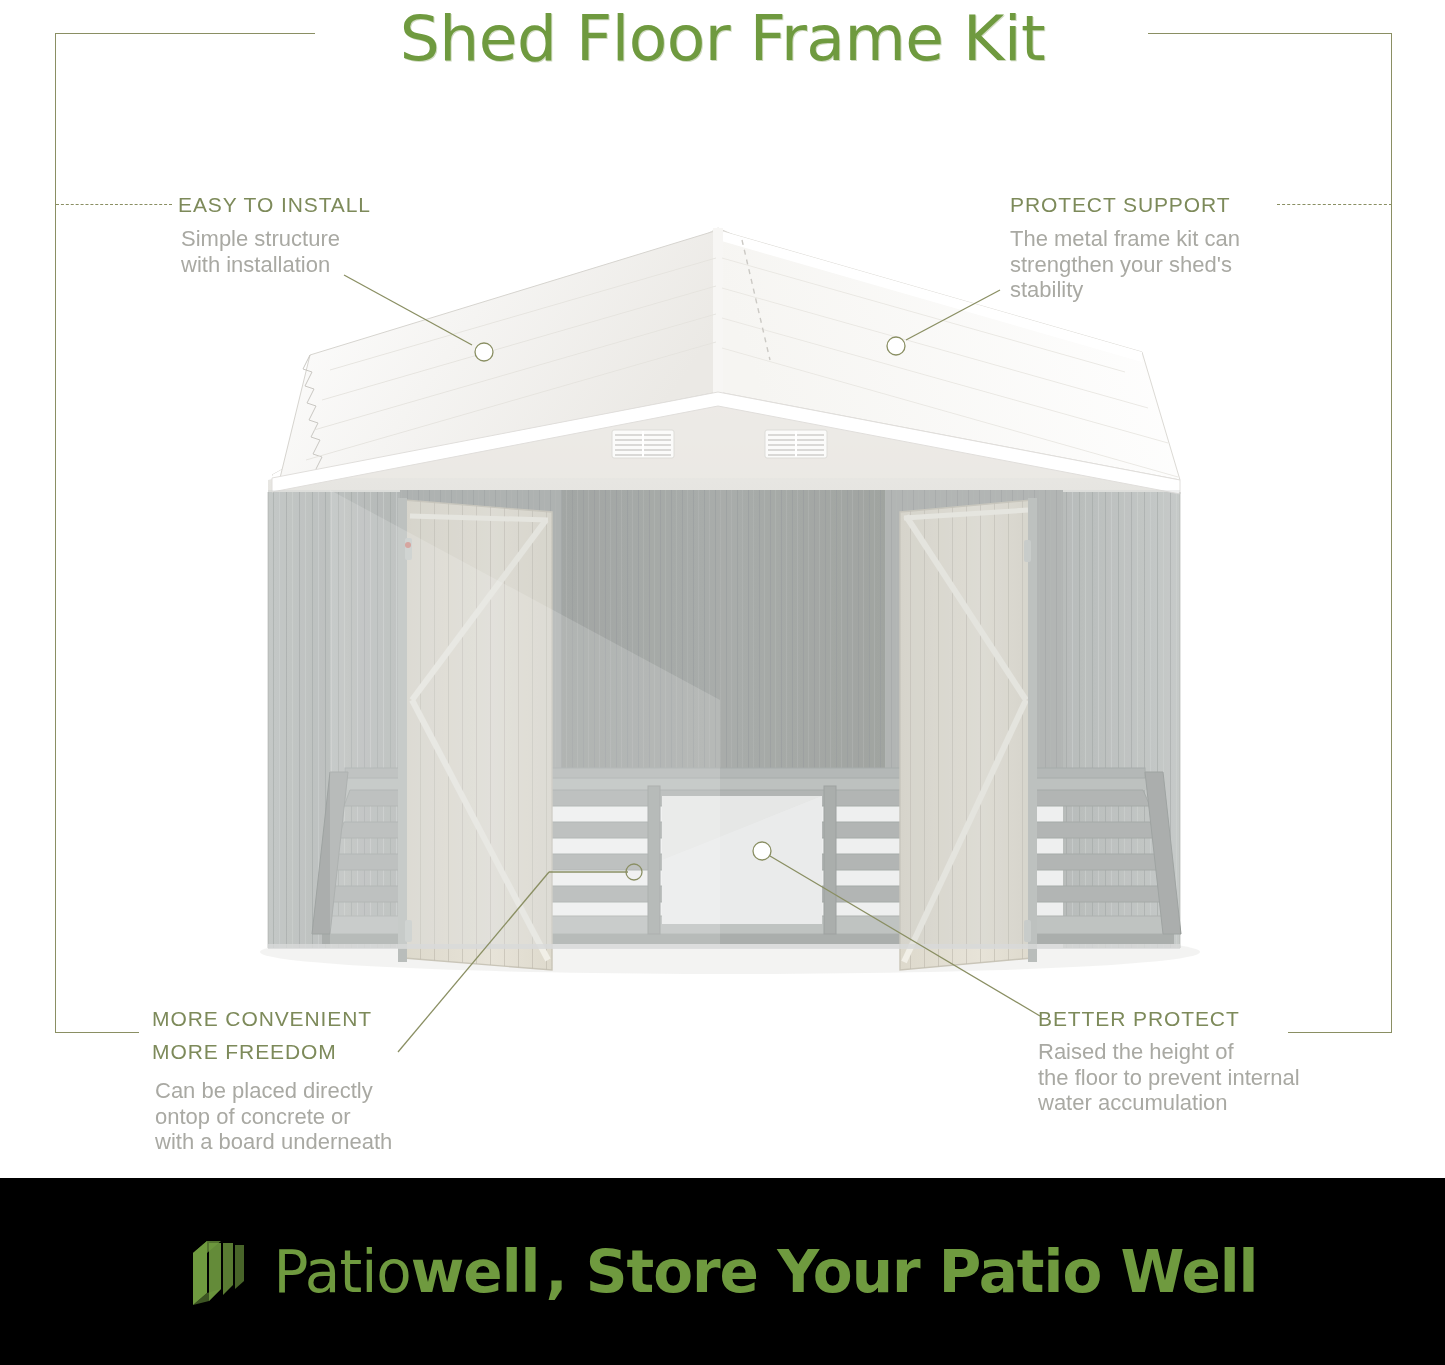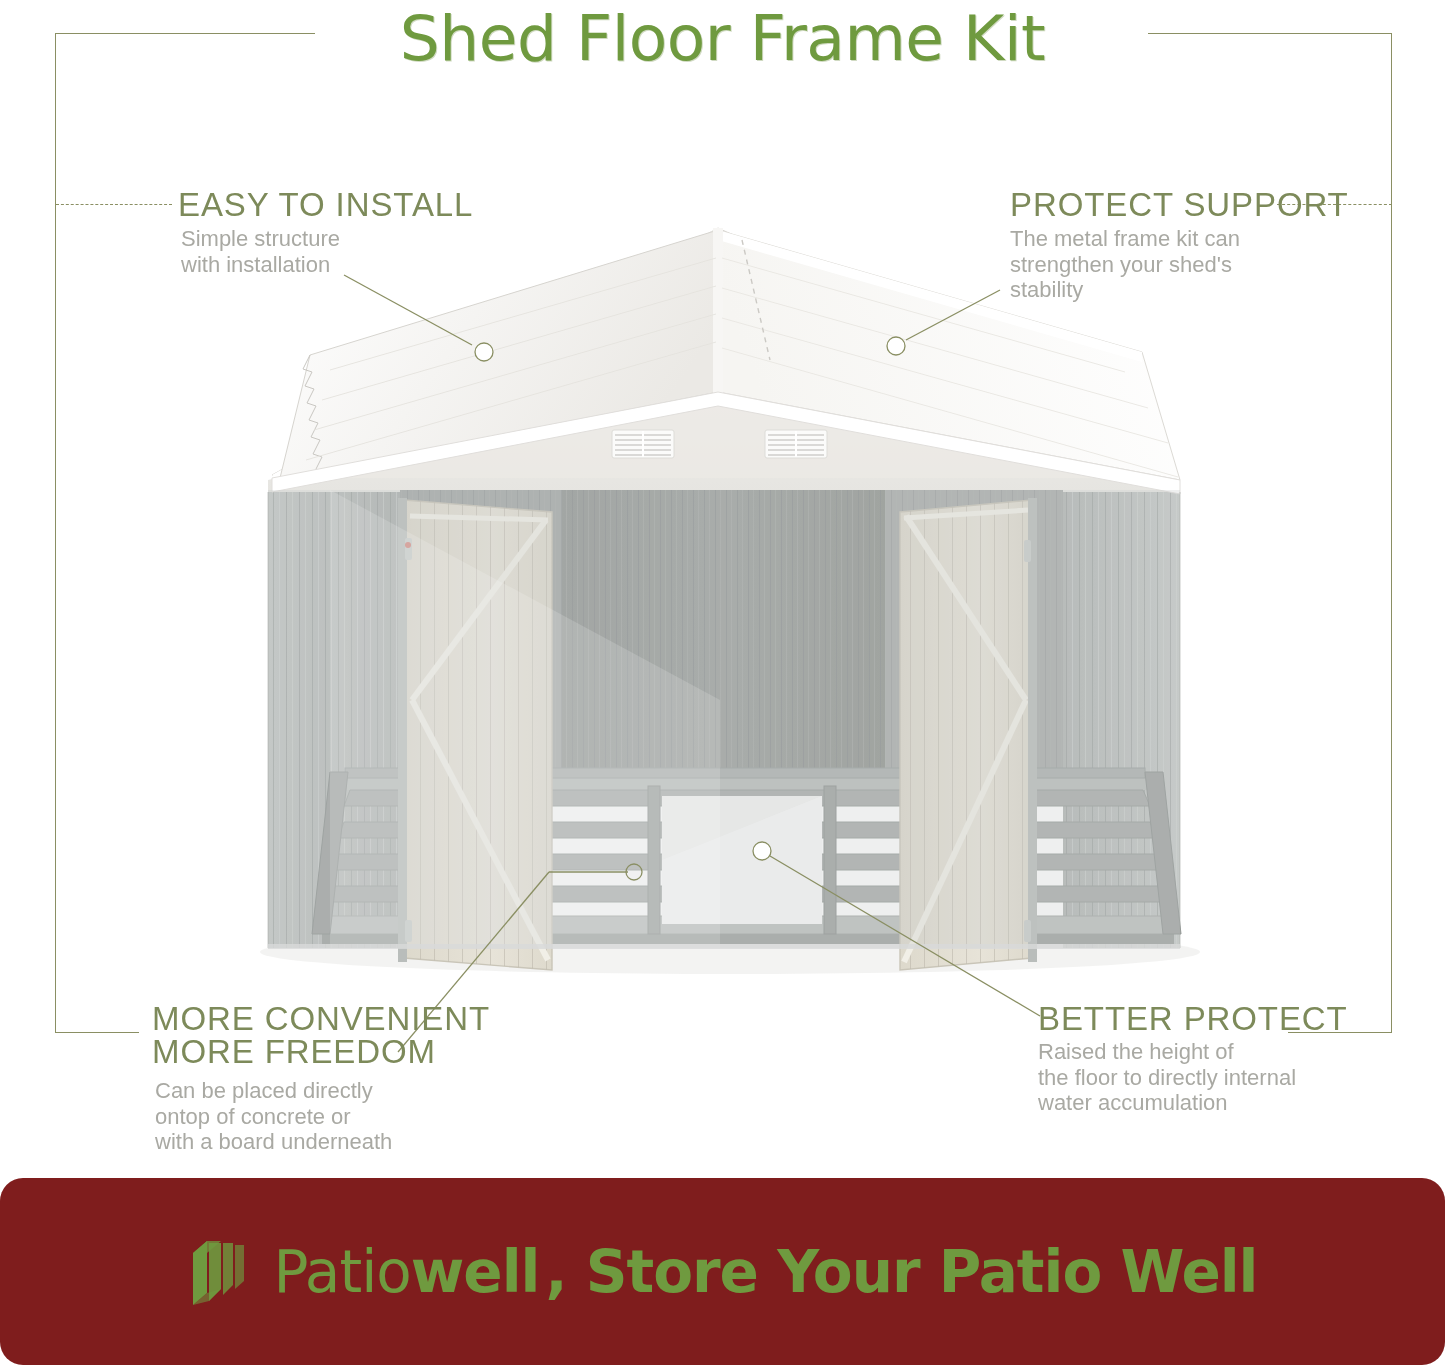--- a/index.html
+++ b/index.html
@@ -46,21 +46,21 @@
     border-top:1px dashed #8a8f63;
     z-index:2;
   }
   #dash-left  { left:56px;  top:204px; width:116px; }
   #dash-right { left:1277px;top:204px; width:115px; }
 
   
   .callout { position:absolute; z-index:5; }
   .callout .headline {
     color:#7d8a5a;
-    font-size:33px;
+    font-size:21px;
     letter-spacing:0.9px;
     line-height:33px;
     white-space:nowrap;
     font-weight:400;
   }
   .callout .body {
     color:#a9a9a3;
     font-size:22px;
     line-height:25.5px;
     font-weight:400;
@@ -78,24 +78,23 @@
   
   #leaders { position:absolute; left:0; top:0; width:1445px; height:1178px; z-index:4; }
 
   
   #shed { position:absolute; left:0; top:0; width:1445px; height:1178px; z-index:3; }
 
   
   #footer-band {
     position:absolute; left:0; top:1178px;
     width:1445px; height:187px;
-    background:#7f1d1d;
+    background:#000000;
     display:flex; align-items:center; justify-content:center;
     gap:0px;
-    border-radius:23px;
   }
   #brand-row { display:flex; align-items:center; }
   #logo-mark { width:74px; height:74px; margin-right:12px; flex:none; }
   .brand-text {
     font-family:"DejaVu Sans", sans-serif;
     font-size:58px;
     color:#6f9a3f;
     line-height:1;
     letter-spacing:-1px;
   }
@@ -352,21 +351,21 @@
     <div class="headline" style="white-space:pre-line">MORE CONVENIENT
 MORE FREEDOM</div>
     <div class="body">Can be placed directly
 ontop of concrete or
 with a board underneath</div>
   </div>
 
   <div class="callout" id="callout-better-protect">
     <div class="headline">BETTER PROTECT</div>
     <div class="body">Raised the height of
-the floor to directly internal
+the floor to prevent internal
 water accumulation</div>
   </div>
 
 </div>
 
 <div id="footer-band">
   <div id="brand-row">
     <svg id="logo-mark" viewBox="0 0 74 74">
       <g fill="#6f9a3f">
         <polygon points="6,18 20,6 20,58 6,70"></polygon>

